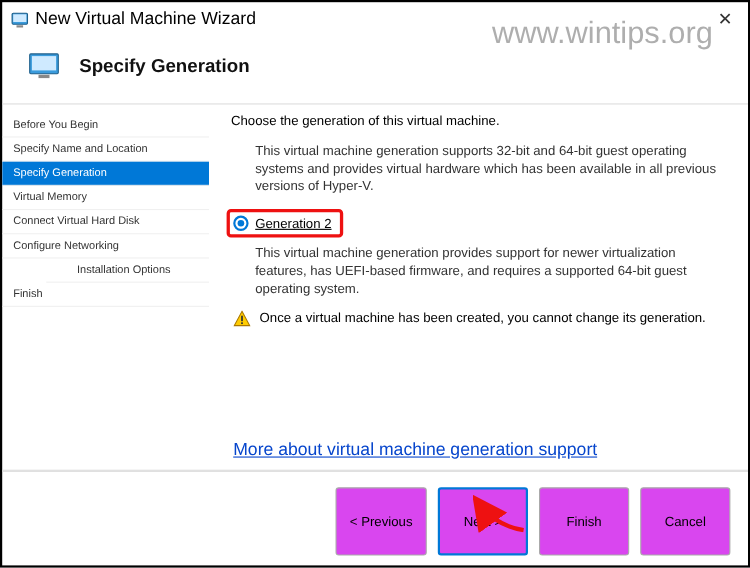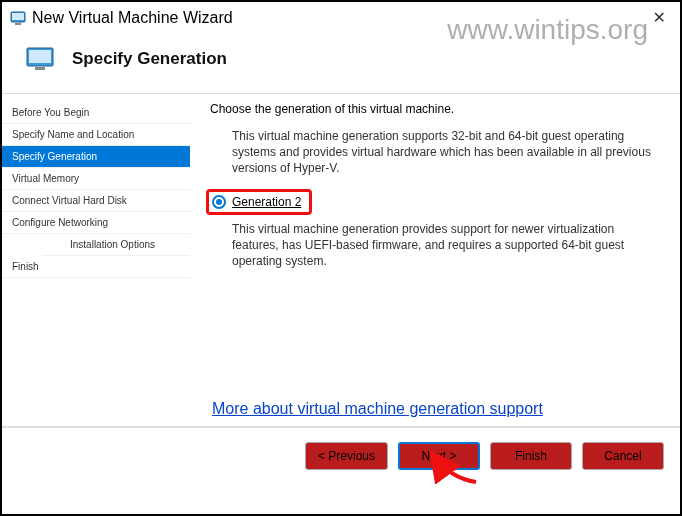--- a/index.html
+++ b/index.html
@@ -102,23 +102,23 @@
   }
   .footer {
     border-top: 1px solid #ddd;
     padding: 14px 16px;
     display: flex;
     justify-content: flex-end;
     gap: 10px;
   }
   .btn {
     min-width: 82px;
-    padding: 5px 12px;
+    padding: 22px 12px;
     font-size: 12px;
-    background: #b91c1c;
+    background: #d946ef;
     border: 1px solid #aaa;
     border-radius: 3px;
     cursor: pointer;
     text-align: center;
   }
   .btn.primary {
     border: 2px solid #0078d7;
     color: #000;
   }
   .arrow-annot {
@@ -170,20 +170,28 @@
     <div class="instr">Choose the generation of this virtual machine.</div>
 
     <div class="opt-desc">This virtual machine generation supports 32-bit and 64-bit guest operating systems and provides virtual hardware which has been available in all previous versions of Hyper-V.</div>
 
     <label class="opt highlight">
       <span class="radio-dot"></span>
       <span>Generation 2</span>
     </label>
     <div class="opt-desc">This virtual machine generation provides support for newer virtualization features, has UEFI-based firmware, and requires a supported 64-bit guest operating system.</div>
 
+    <div class="warn-row">
+      <svg class="warn-icon" width="16" height="16" viewBox="0 0 16 16">
+        <path d="M8 1 L15 14 H1 Z" fill="#ffcc00" stroke="#aa7700"></path>
+        <rect x="7.2" y="5" width="1.6" height="5" fill="#333"></rect>
+        <rect x="7.2" y="11" width="1.6" height="1.6" fill="#333"></rect>
+      </svg>
+      <span>Once a virtual machine has been created, you cannot change its generation.</span>
+    </div>
 
     <a class="link">More about virtual machine generation support</a>
   </div>
 </div>
 
 <hr class="divider">
 
 <div class="footer">
   <button class="btn">&lt; Previous</button>
   <button class="btn primary">Next &gt;</button>

